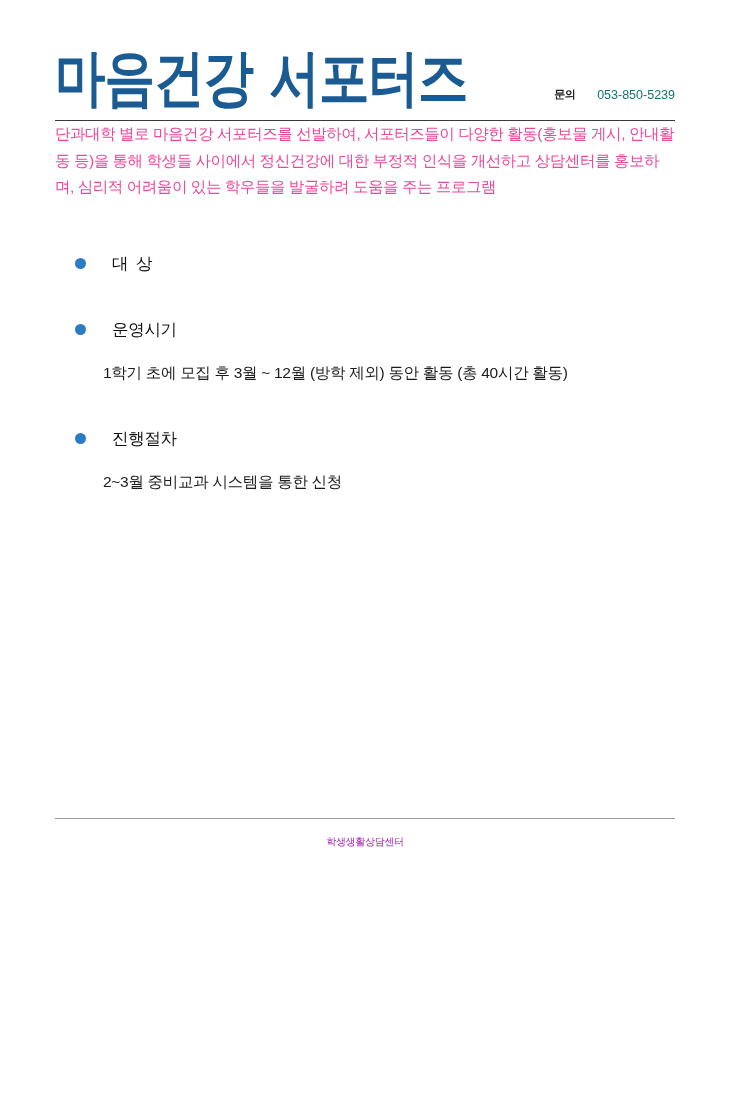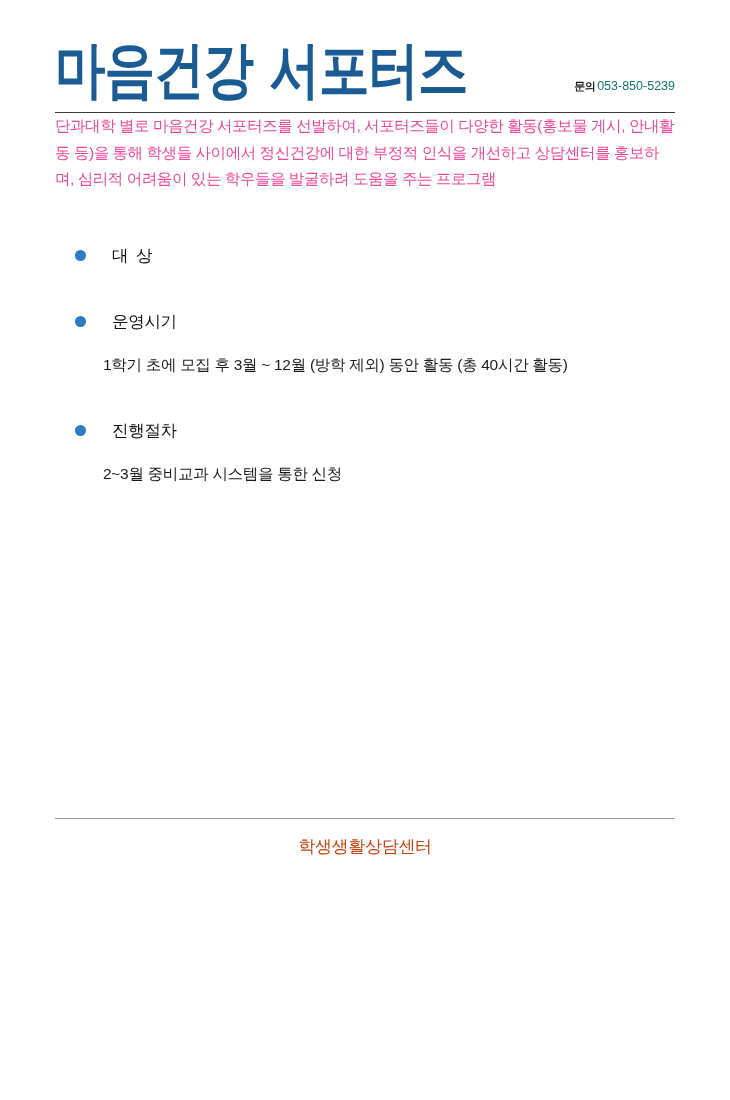--- a/index.html
+++ b/index.html
@@ -12,21 +12,21 @@
     height: 1100px;
     font-family: "Liberation Sans", sans-serif;
     color: #1b1b1b;
     position: relative;
     overflow: hidden;
   }
   .page {
     width: 730px;
     height: 840px;
     box-sizing: border-box;
-    padding: 4px 55px;
+    padding: 12px 55px;
     position: relative;
   }
 
   
   .header {
     padding-top: 44px;
     display: flex;
     align-items: flex-end;
     justify-content: space-between;
   }
@@ -36,22 +36,22 @@
     font-weight: 700;
     color: #1a5b93;
     letter-spacing: -1px;
     font-family: "DejaVu Sans", sans-serif;
     transform: scaleY(1.18) scaleX(0.97);
     transform-origin: left bottom;
     white-space: nowrap;
   }
   .contact {
     display: flex;
-    align-items: flex-start;
-    gap: 2px;
+    align-items: flex-end;
+    gap: 22px;
     padding-bottom: 6px;
     white-space: nowrap;
     margin-top: 20px;
   }
   .contact-label {
     font-size: 11px;
     font-weight: 700;
     color: #1b1b1b;
     letter-spacing: -0.5px;
   }
@@ -117,23 +117,23 @@
     left: 55px;
     right: 55px;
     top: 818px;
   }
   .rule-bottom {
     border-top: 1px solid #9a9a9a;
   }
   .footer-text {
     margin-top: 16px;
     text-align: center;
-    font-size: 17px;
+    font-size: 10px;
     letter-spacing: -0.3px;
-    color: #c2410c;
+    color: #a21caf;
   }
 </style>
 </head>
 <body>
 
 <div class="page">
 
   <div class="header">
     <div class="title">마음건강 서포터즈</div>
     <div class="contact">

